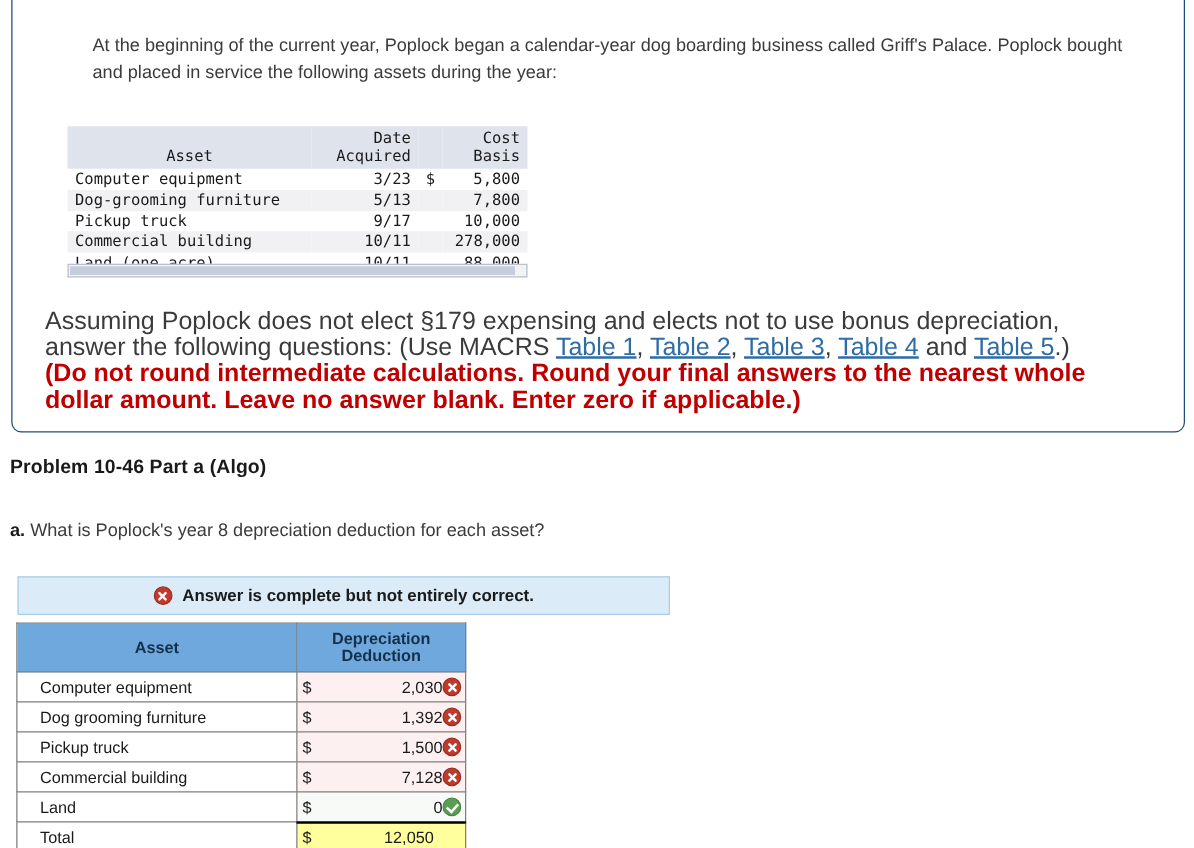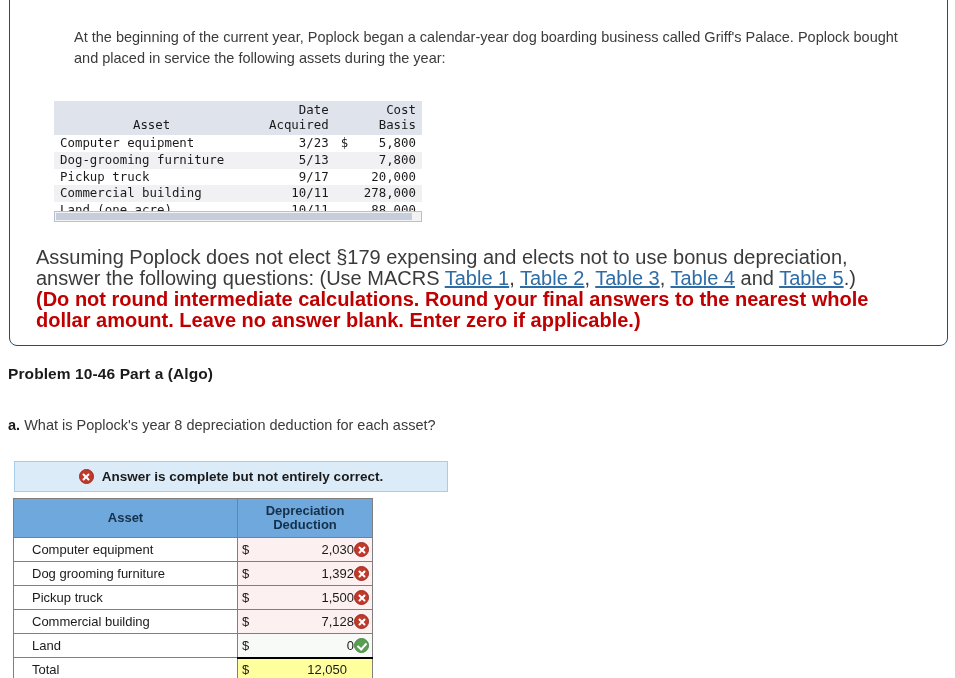--- a/index.html
+++ b/index.html
@@ -108,21 +108,21 @@
     left: 8px; top: 417px;
     font-size: 14.5px;
     color: #3b3b3b;
   }
   .question-a .qa-label { font-weight: bold; color: #1a1a1a; }
 
   
   .status-banner {
     position: absolute;
     left: 14px; top: 461px;
-    width: 434px; height: 31px;
+    width: 522px; height: 31px;
     background: #dbebf7;
     border: 1px solid #a8cde8;
     display: flex;
     align-items: center;
     justify-content: center;
   }
   .status-banner .banner-text {
     font-size: 13.5px;
     font-weight: bold;
     color: #1a1a1a;
@@ -250,21 +250,21 @@
         <tr class="alt">
           <td class="c-asset">Dog-grooming furniture</td>
           <td class="c-date">5/13</td>
           <td class="c-dollar"></td>
           <td class="c-cost">7,800</td>
         </tr>
         <tr>
           <td class="c-asset">Pickup truck</td>
           <td class="c-date">9/17</td>
           <td class="c-dollar"></td>
-          <td class="c-cost">20,000</td>
+          <td class="c-cost">10,000</td>
         </tr>
         <tr class="alt">
           <td class="c-asset">Commercial building</td>
           <td class="c-date">10/11</td>
           <td class="c-dollar"></td>
           <td class="c-cost">278,000</td>
         </tr>
         <tr>
           <td class="c-asset">Land (one acre)</td>
           <td class="c-date">10/11</td>

